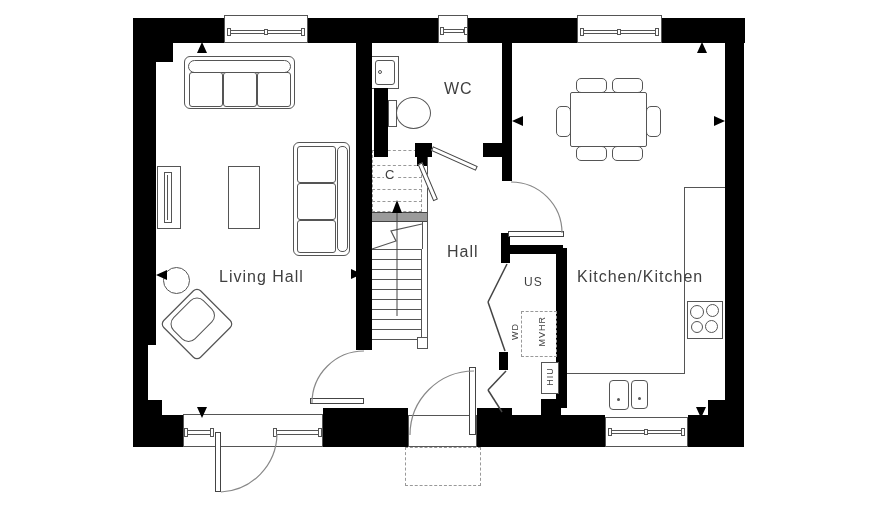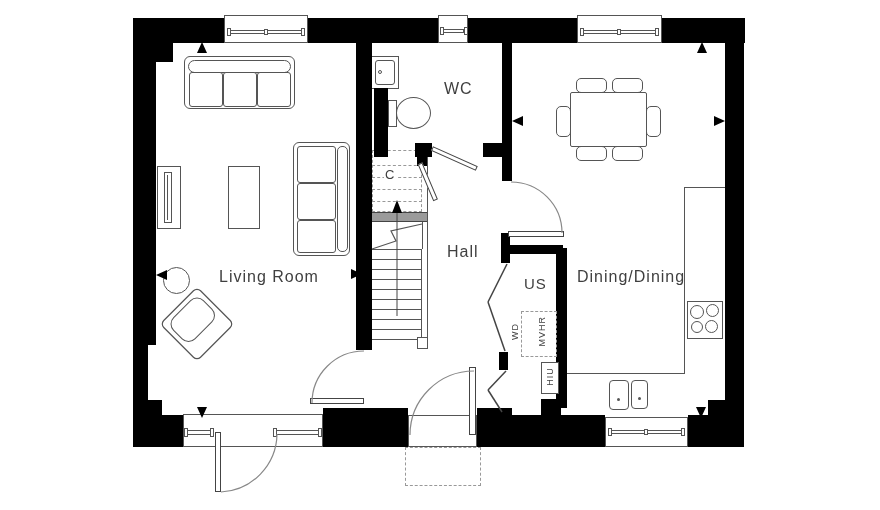--- a/index.html
+++ b/index.html
@@ -12,21 +12,21 @@
   .w{position:absolute;background:var(--wall);}          
   .white{position:absolute;background:var(--background);}
   .ln{position:absolute;background:var(--line);}         
   .box{position:absolute;border:1px solid var(--line);background:var(--background);box-sizing:border-box;}
   .nofill{background:transparent;}
   .dashbox{position:absolute;border:1px dashed var(--light-line);box-sizing:border-box;}
   .dashline{position:absolute;border-top:1px dashed var(--light-line);height:0;}
   .leaf{position:absolute;background:var(--background);border:1px solid #444;box-sizing:border-box;}
   .round{border-radius:50%;}
   .lbl{position:absolute;color:var(--text);font-size:16px;line-height:1;letter-spacing:1px;white-space:nowrap;}
-  .lbl.small{font-size:15px;}
+  .lbl.small{font-size:12px;}
   .lbl.tiny{font-size:9px;letter-spacing:1px;}
   .rot{transform:rotate(-90deg);transform-origin:center center;text-align:center;}
   .treads{position:absolute;background:repeating-linear-gradient(to bottom,var(--line) 0 1px,transparent 1px 10px);
           border-right:1px solid var(--line);border-bottom:1px solid var(--line);box-sizing:border-box;}
   .grayband{position:absolute;background:var(--stair-band);border-top:1px solid #444;border-bottom:1px solid #444;box-sizing:border-box;}
   svg.overlay{position:absolute;left:0;top:0;pointer-events:none;}
 </style>
 </head>
 <body>
 
@@ -150,24 +150,24 @@
   <div class="leaf" style="left:469px;top:367px;width:7px;height:68px;"></div>
 
   <div class="leaf" style="left:432px;top:146px;width:49px;height:5px;transform:rotate(24deg);transform-origin:left center;"></div>
   <div class="leaf" style="left:420px;top:161px;width:40px;height:5px;transform:rotate(67deg);transform-origin:left center;"></div>
   <div class="leaf" style="left:508px;top:231px;width:56px;height:6px;"></div>
   <div class="leaf" style="left:310px;top:398px;width:54px;height:6px;"></div>
 
   <div class="dashbox" style="left:521px;top:311px;width:36px;height:46px;"></div>
   <div class="box" style="left:541px;top:362px;width:18px;height:32px;"></div>
 
-  <div class="lbl" style="left:219px;top:269px;">Living Room</div>
+  <div class="lbl" style="left:219px;top:269px;">Living Hall</div>
   <div class="lbl" style="left:447px;top:244px;">Hall</div>
   <div class="lbl" style="left:444px;top:81px;">WC</div>
-  <div class="lbl" style="left:577px;top:269px;">Dining/Dining</div>
+  <div class="lbl" style="left:577px;top:269px;">Kitchen/Kitchen</div>
   <div class="lbl" style="left:384px;top:168px;font-size:13px;background:var(--background);padding:0 1px;">C</div>
   <div class="lbl small" style="left:524px;top:276px;">US</div>
   <div class="lbl tiny rot" style="left:500px;top:327px;width:30px;">WD</div>
   <div class="lbl tiny rot" style="left:527px;top:327px;width:30px;">MVHR</div>
   <div class="lbl tiny rot" style="left:535px;top:372px;width:30px;">HIU</div>
 
   <svg class="overlay" width="880" height="510" viewBox="0 0 880 510">
 
     <path d="M474,371 A64,64 0 0 0 410,435" fill="none" stroke="#888" stroke-width="1.2"></path>
     <path d="M562,233 A51,51 0 0 0 511,182" fill="none" stroke="#888" stroke-width="1.2"></path>

